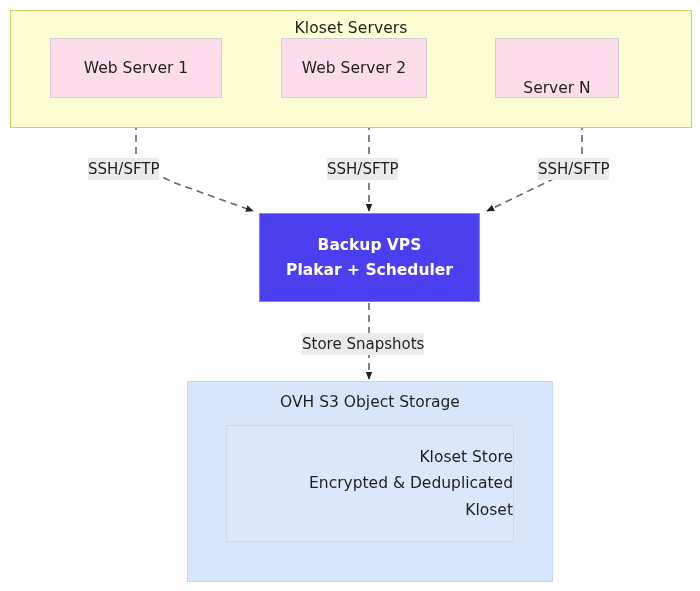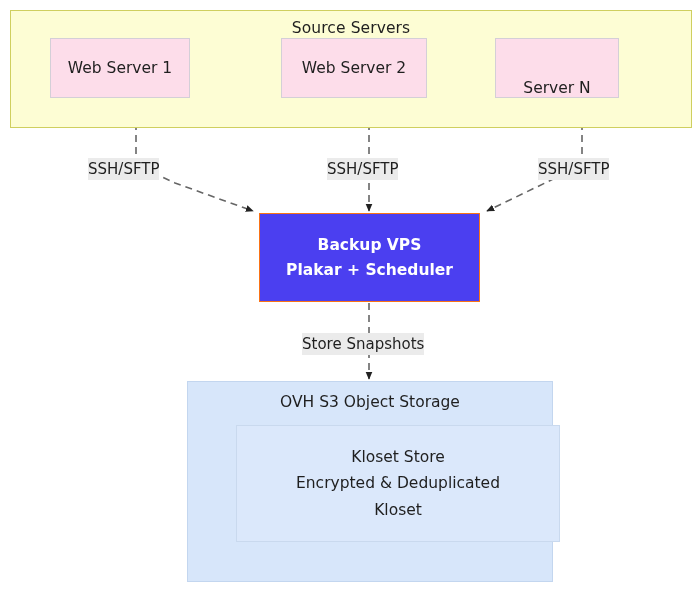--- a/index.html
+++ b/index.html
@@ -51,21 +51,21 @@
     letter-spacing: .1px;
   }
 
   .server-box {
     background: #fdddea;
     border: 1px solid #d4cfd7;
     font-size: 15.5px;
     color: #1f1f1f;
     height: 60px;
   }
-  #node-web-server-1 { left: 50px; top: 38px; width: 140px; }
+  #node-web-server-1 { left: 50px; top: 38px; width: 172px; }
   #node-web-server-2 { left: 281px; top: 38px; width: 146px; }
   #node-server-n     { left: 495px; top: 38px; width: 124px; justify-content: flex-end; }
 
   
   #node-backup-vps {
     left: 259px;
     top: 213px;
     width: 221px;
     height: 89px;
     background: #4b3ff0;
@@ -90,29 +90,30 @@
   #group-ovh-title {
     position: absolute;
     left: 0;
     top: 11px;
     width: 100%;
     text-align: center;
     font-size: 15.5px;
     color: #1f1f1f;
   }
   #node-kloset-store {
-    left: 236px;
+    left: 226px;
     top: 425px;
-    width: 324px;
+    width: 288px;
     height: 117px;
     background: #dbe8fb;
     border: 1px solid #c9d9ee;
     font-size: 15.5px;
     color: #1f1f1f;
     line-height: 1.72;
+    align-items: flex-end;
   }
   #node-kloset-store span { display: block; }
 
   
   .edge-label {
     position: absolute;
     background: #ebebeb;
     color: #1f1f1f;
     font-size: 15px;
     padding: 2px 0;
@@ -137,21 +138,21 @@
   <path d="M 136,99 L 136,165 L 175,183 L 253,211" fill="none" stroke="#666666" stroke-width="1.6" stroke-dasharray="7 5" marker-end="url(#arrowhead)"></path>
 
   <path d="M 369,99 L 369,211" fill="none" stroke="#666666" stroke-width="1.6" stroke-dasharray="7 5" marker-end="url(#arrowhead)"></path>
 
   <path d="M 582,99 L 582,165 L 545,183 L 487,211" fill="none" stroke="#666666" stroke-width="1.6" stroke-dasharray="7 5" marker-end="url(#arrowhead)"></path>
 
   <path d="M 369,303 L 369,379" fill="none" stroke="#666666" stroke-width="1.6" stroke-dasharray="7 5" marker-end="url(#arrowhead)"></path>
 </svg>
 
 <div class="node" id="group-source">
-  <div id="group-source-title">Source Servers</div>
+  <div id="group-source-title">Kloset Servers</div>
 </div>
 
 <div class="node server-box" id="node-web-server-1">
   <span>Web Server 1</span>
 </div>
 
 <div class="node server-box" id="node-web-server-2">
   <span>Web Server 2</span>
 </div>
 

